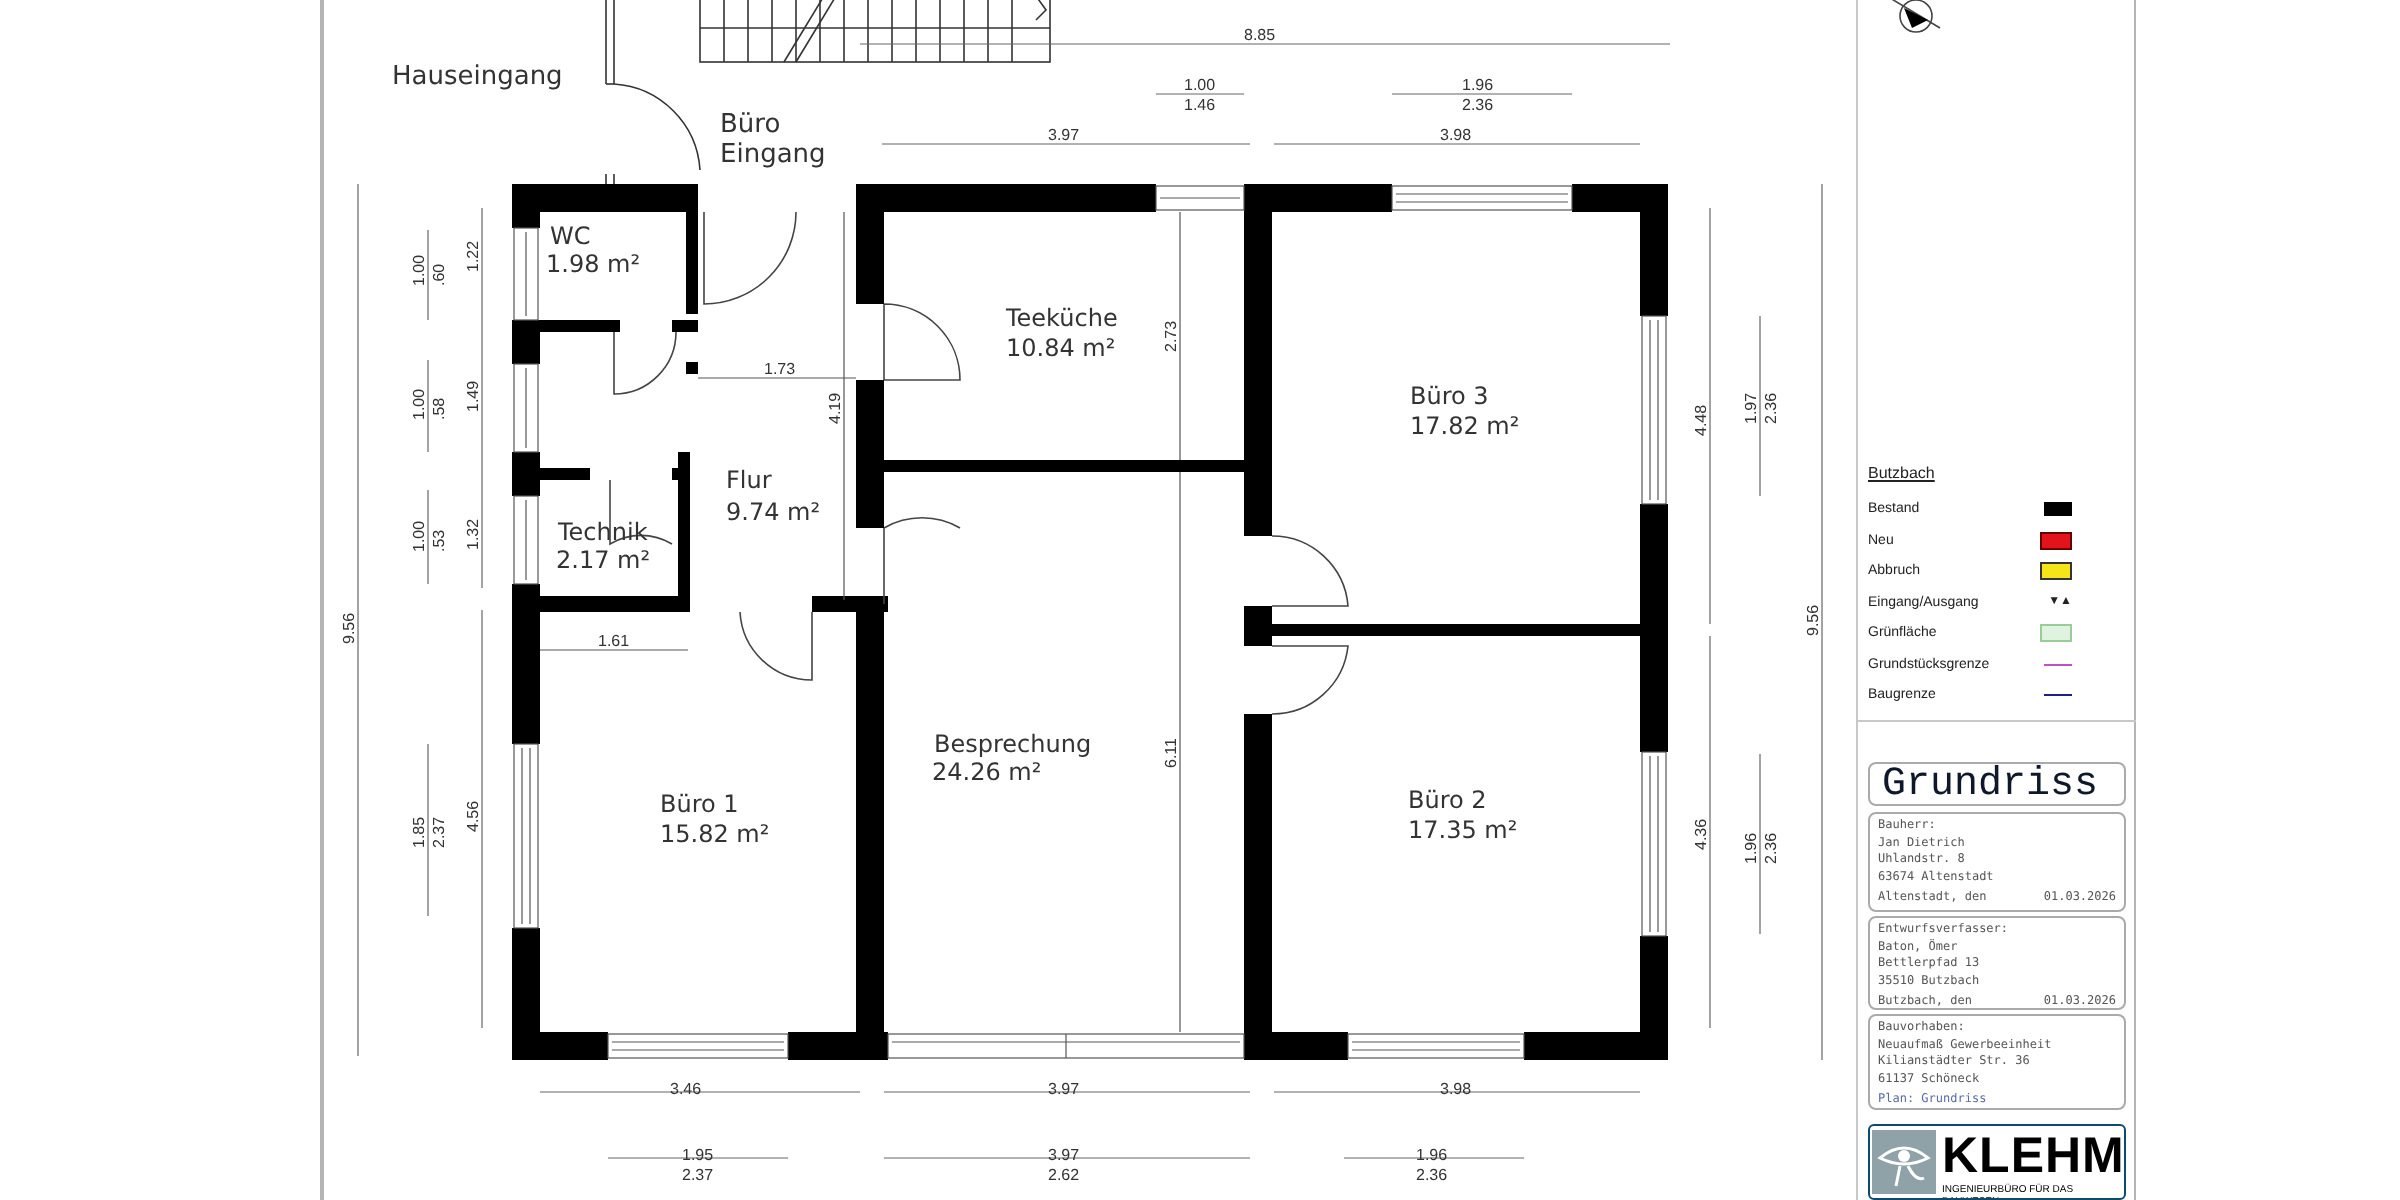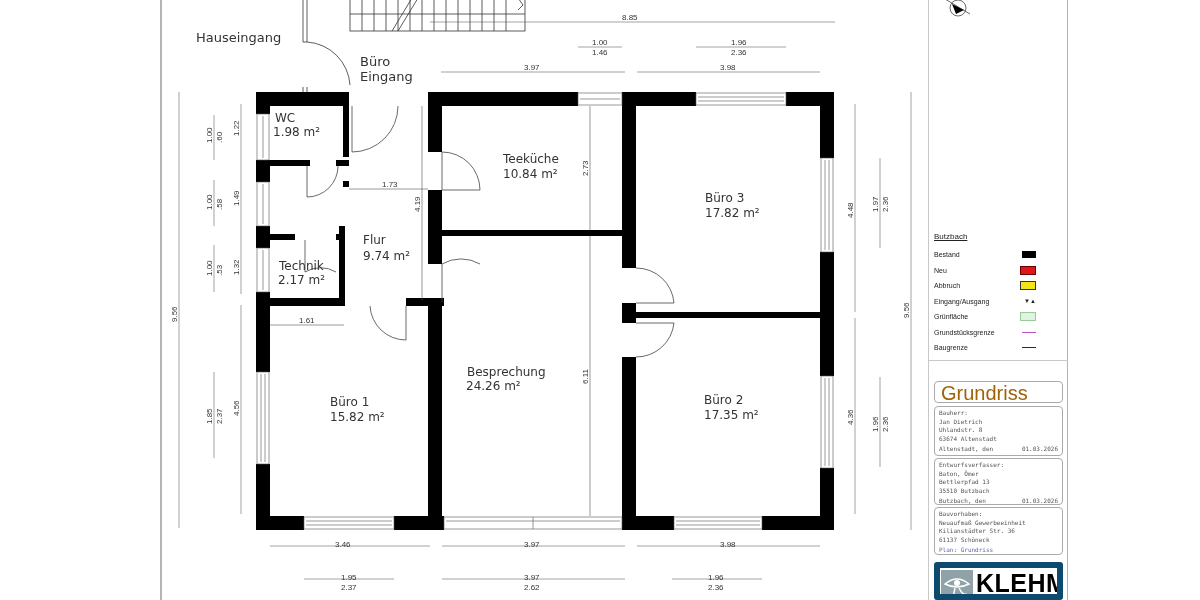--- a/index.html
+++ b/index.html
@@ -7,23 +7,23 @@
   .sheet { position:absolute; left:160px; top:0; width:908px; height:600px; background:#fff; border-left:2px solid #b4b4b4; border-right:1px solid #b4b4b4; box-sizing:border-box; }
   svg.plan { position:absolute; left:0; top:0; }
   .cad { font-family:"DejaVu Sans", sans-serif; fill:#333; }
   .dim { font-family:"Liberation Sans", sans-serif; font-size:8px; fill:#333; }
   .panel { position:absolute; left:928px; top:0; width:140px; height:600px; border-left:1px solid #c8c8c8; box-sizing:border-box; }
   .legend { position:absolute; left:934px; top:232px; width:130px; font-size:7px; color:#222; }
   .legend-title { font-size:8px; text-decoration:underline; margin-bottom:6px; }
   .legend-row { display:flex; justify-content:space-between; align-items:center; height:15.5px; }
   .swatch { width:14px; height:7px; margin-right:28px; }
   .box { position:absolute; left:934px; width:129px; border:1px solid #aaa; border-radius:4px; box-sizing:border-box; font-family:"DejaVu Sans Mono", monospace; font-size:6px; color:#555; padding:2px 4px; line-height:8.5px; }
-  .title-box { top:381px; height:22px; font-family:Liberation Sans, sans-serif; font-size:20px; color:#a16207; line-height:20px; padding:1px 6px; }
+  .title-box { top:381px; height:22px; font-family:Liberation Mono, monospace; font-size:20px; color:#0f172a; line-height:20px; padding:1px 6px; }
   .date-row { display:flex; justify-content:space-between; margin-top:2px; }
-  .logo { position:absolute; left:934px; top:562px; width:129px; height:38px; border:6px solid #0c4a6e; border-radius:3px; box-sizing:border-box; overflow:hidden; }
+  .logo { position:absolute; left:934px; top:562px; width:129px; height:38px; border:1px solid #0c4a6e; border-radius:3px; box-sizing:border-box; overflow:hidden; }
   .logo-icon { position:absolute; left:1px; top:2px; width:32px; height:32px; background:#8fa2a8; }
   .logo-text { position:absolute; left:36px; top:0px; font-family:"Liberation Sans", sans-serif; font-weight:bold; font-size:25px; letter-spacing:0.5px; color:#000; line-height:30px; }
   .logo-sub { position:absolute; left:36px; top:29px; font-family:"Liberation Sans", sans-serif; font-size:5px; color:#000; }
   .hline { position:absolute; left:928px; top:360px; width:140px; height:1px; background:#c8c8c8; }
 </style>
 </head>
 <body>
 
 <div class="sheet"></div>
 

